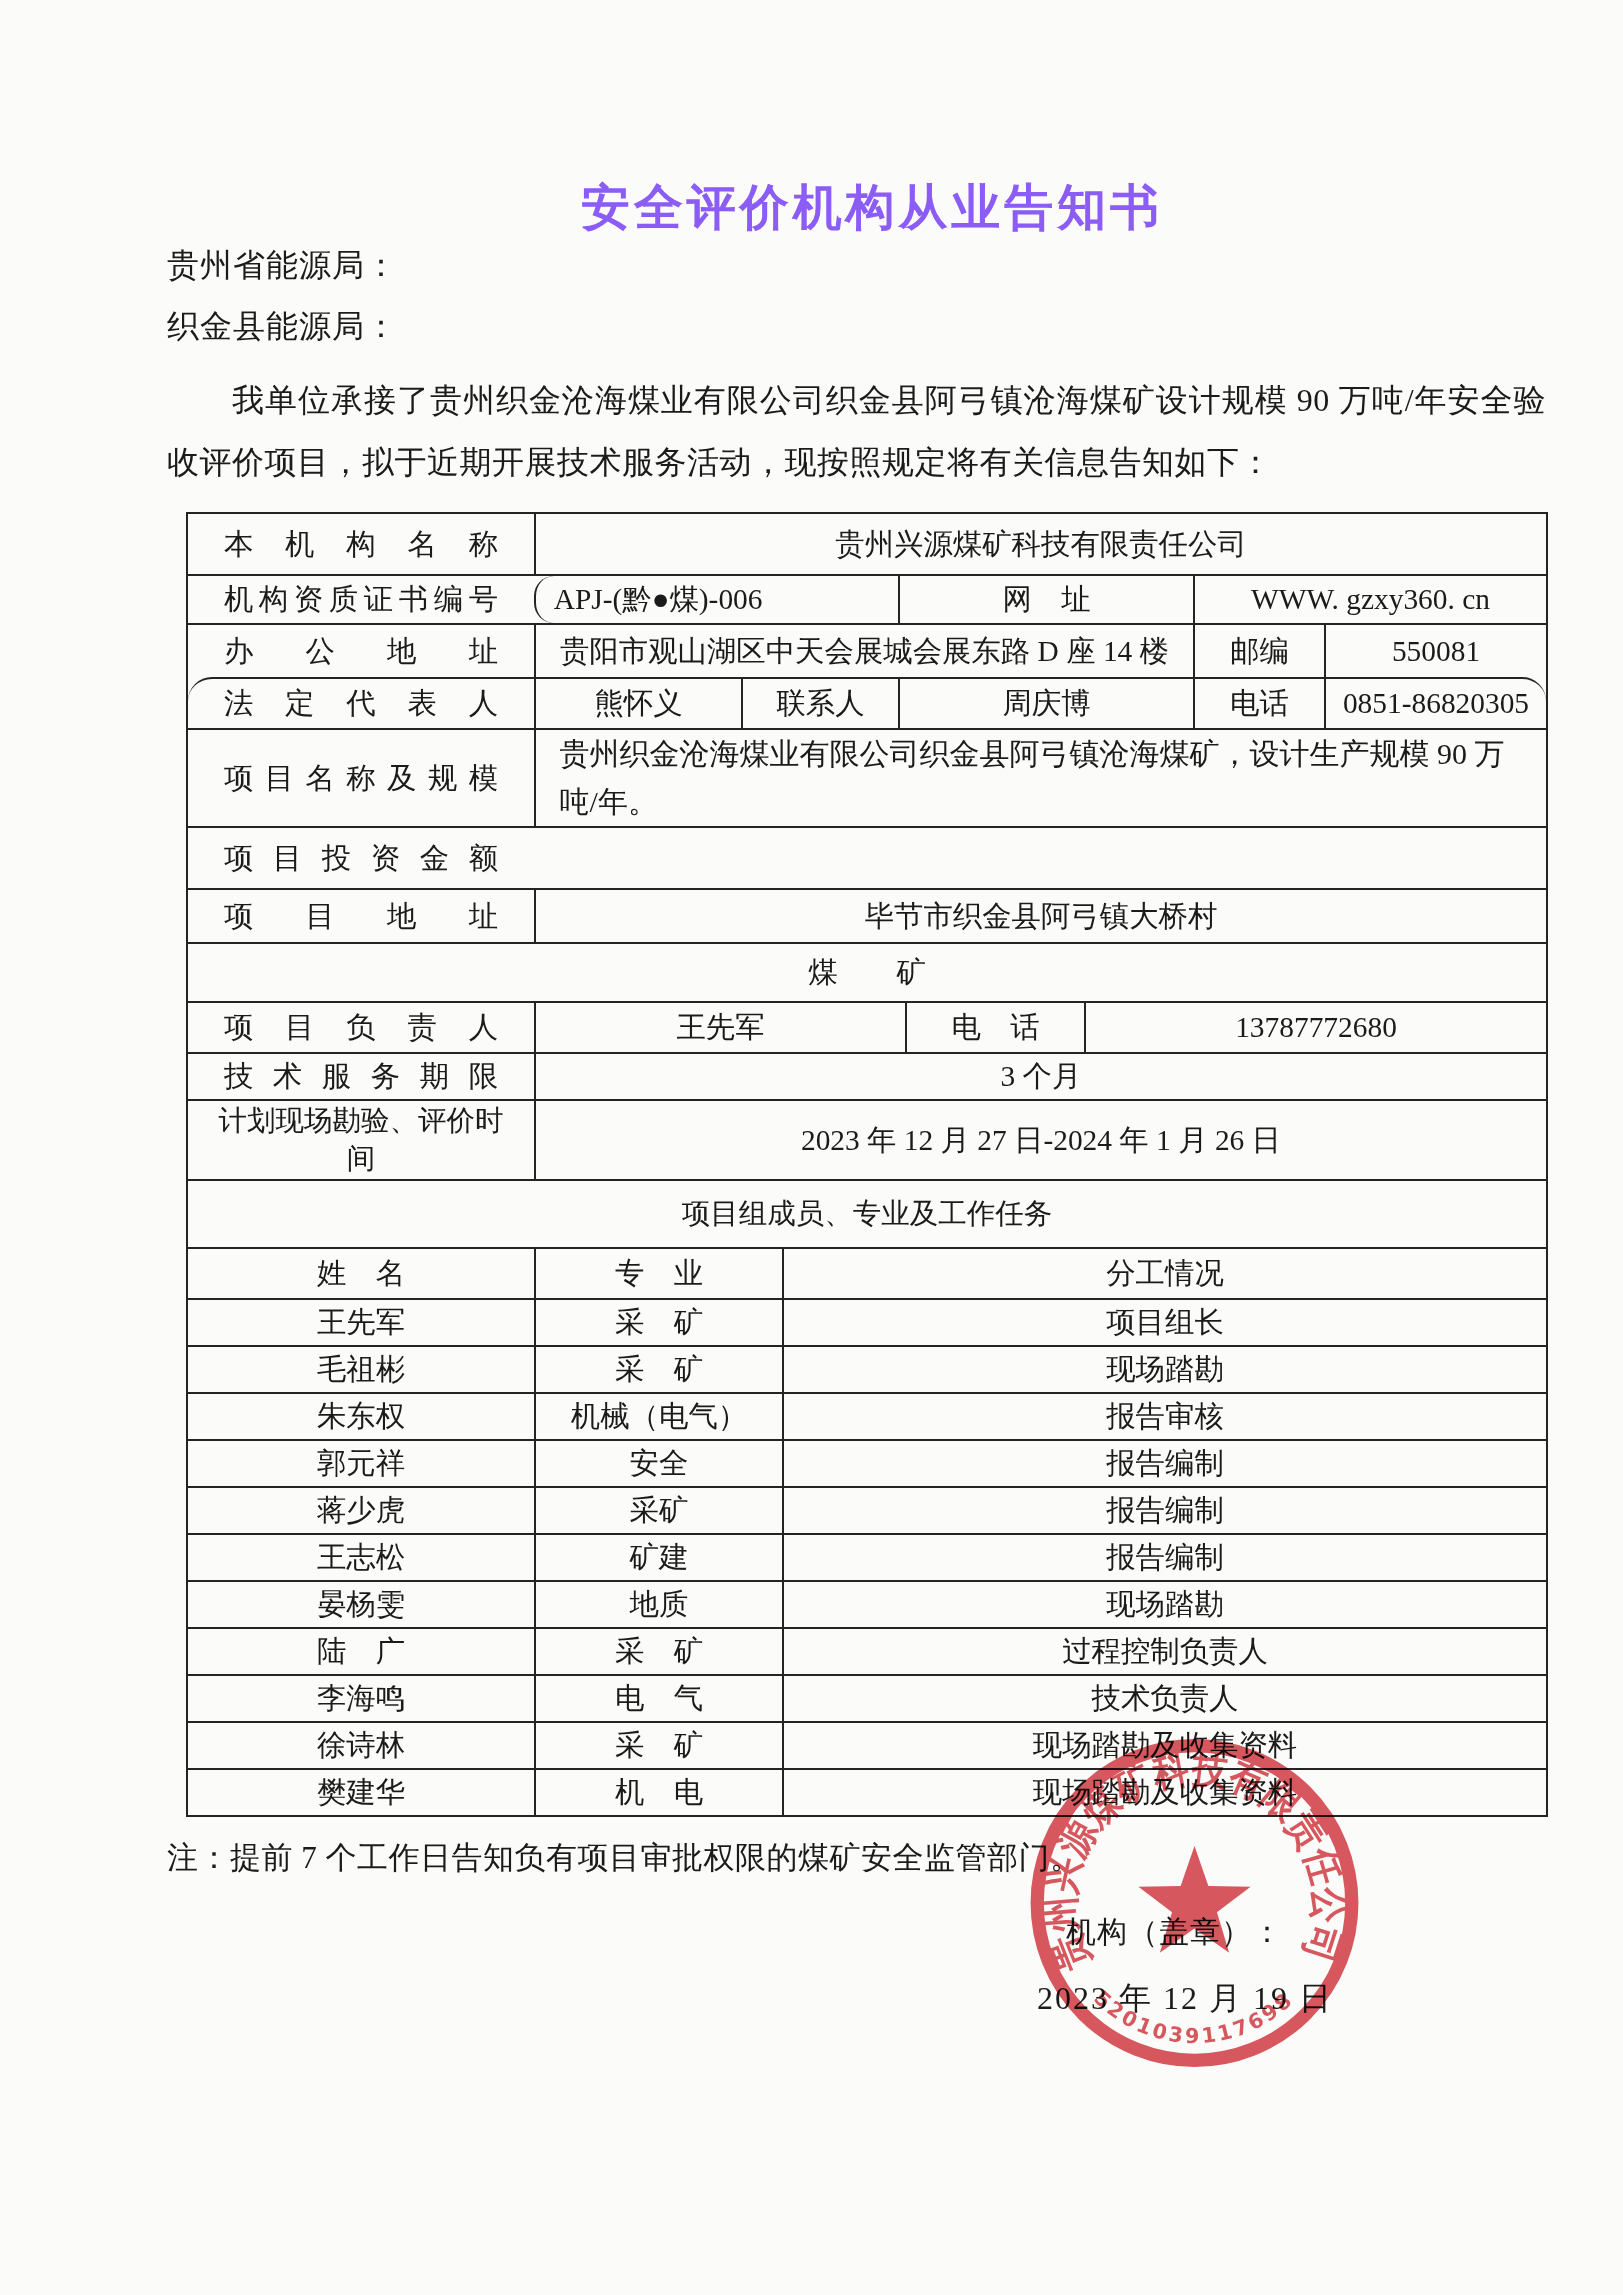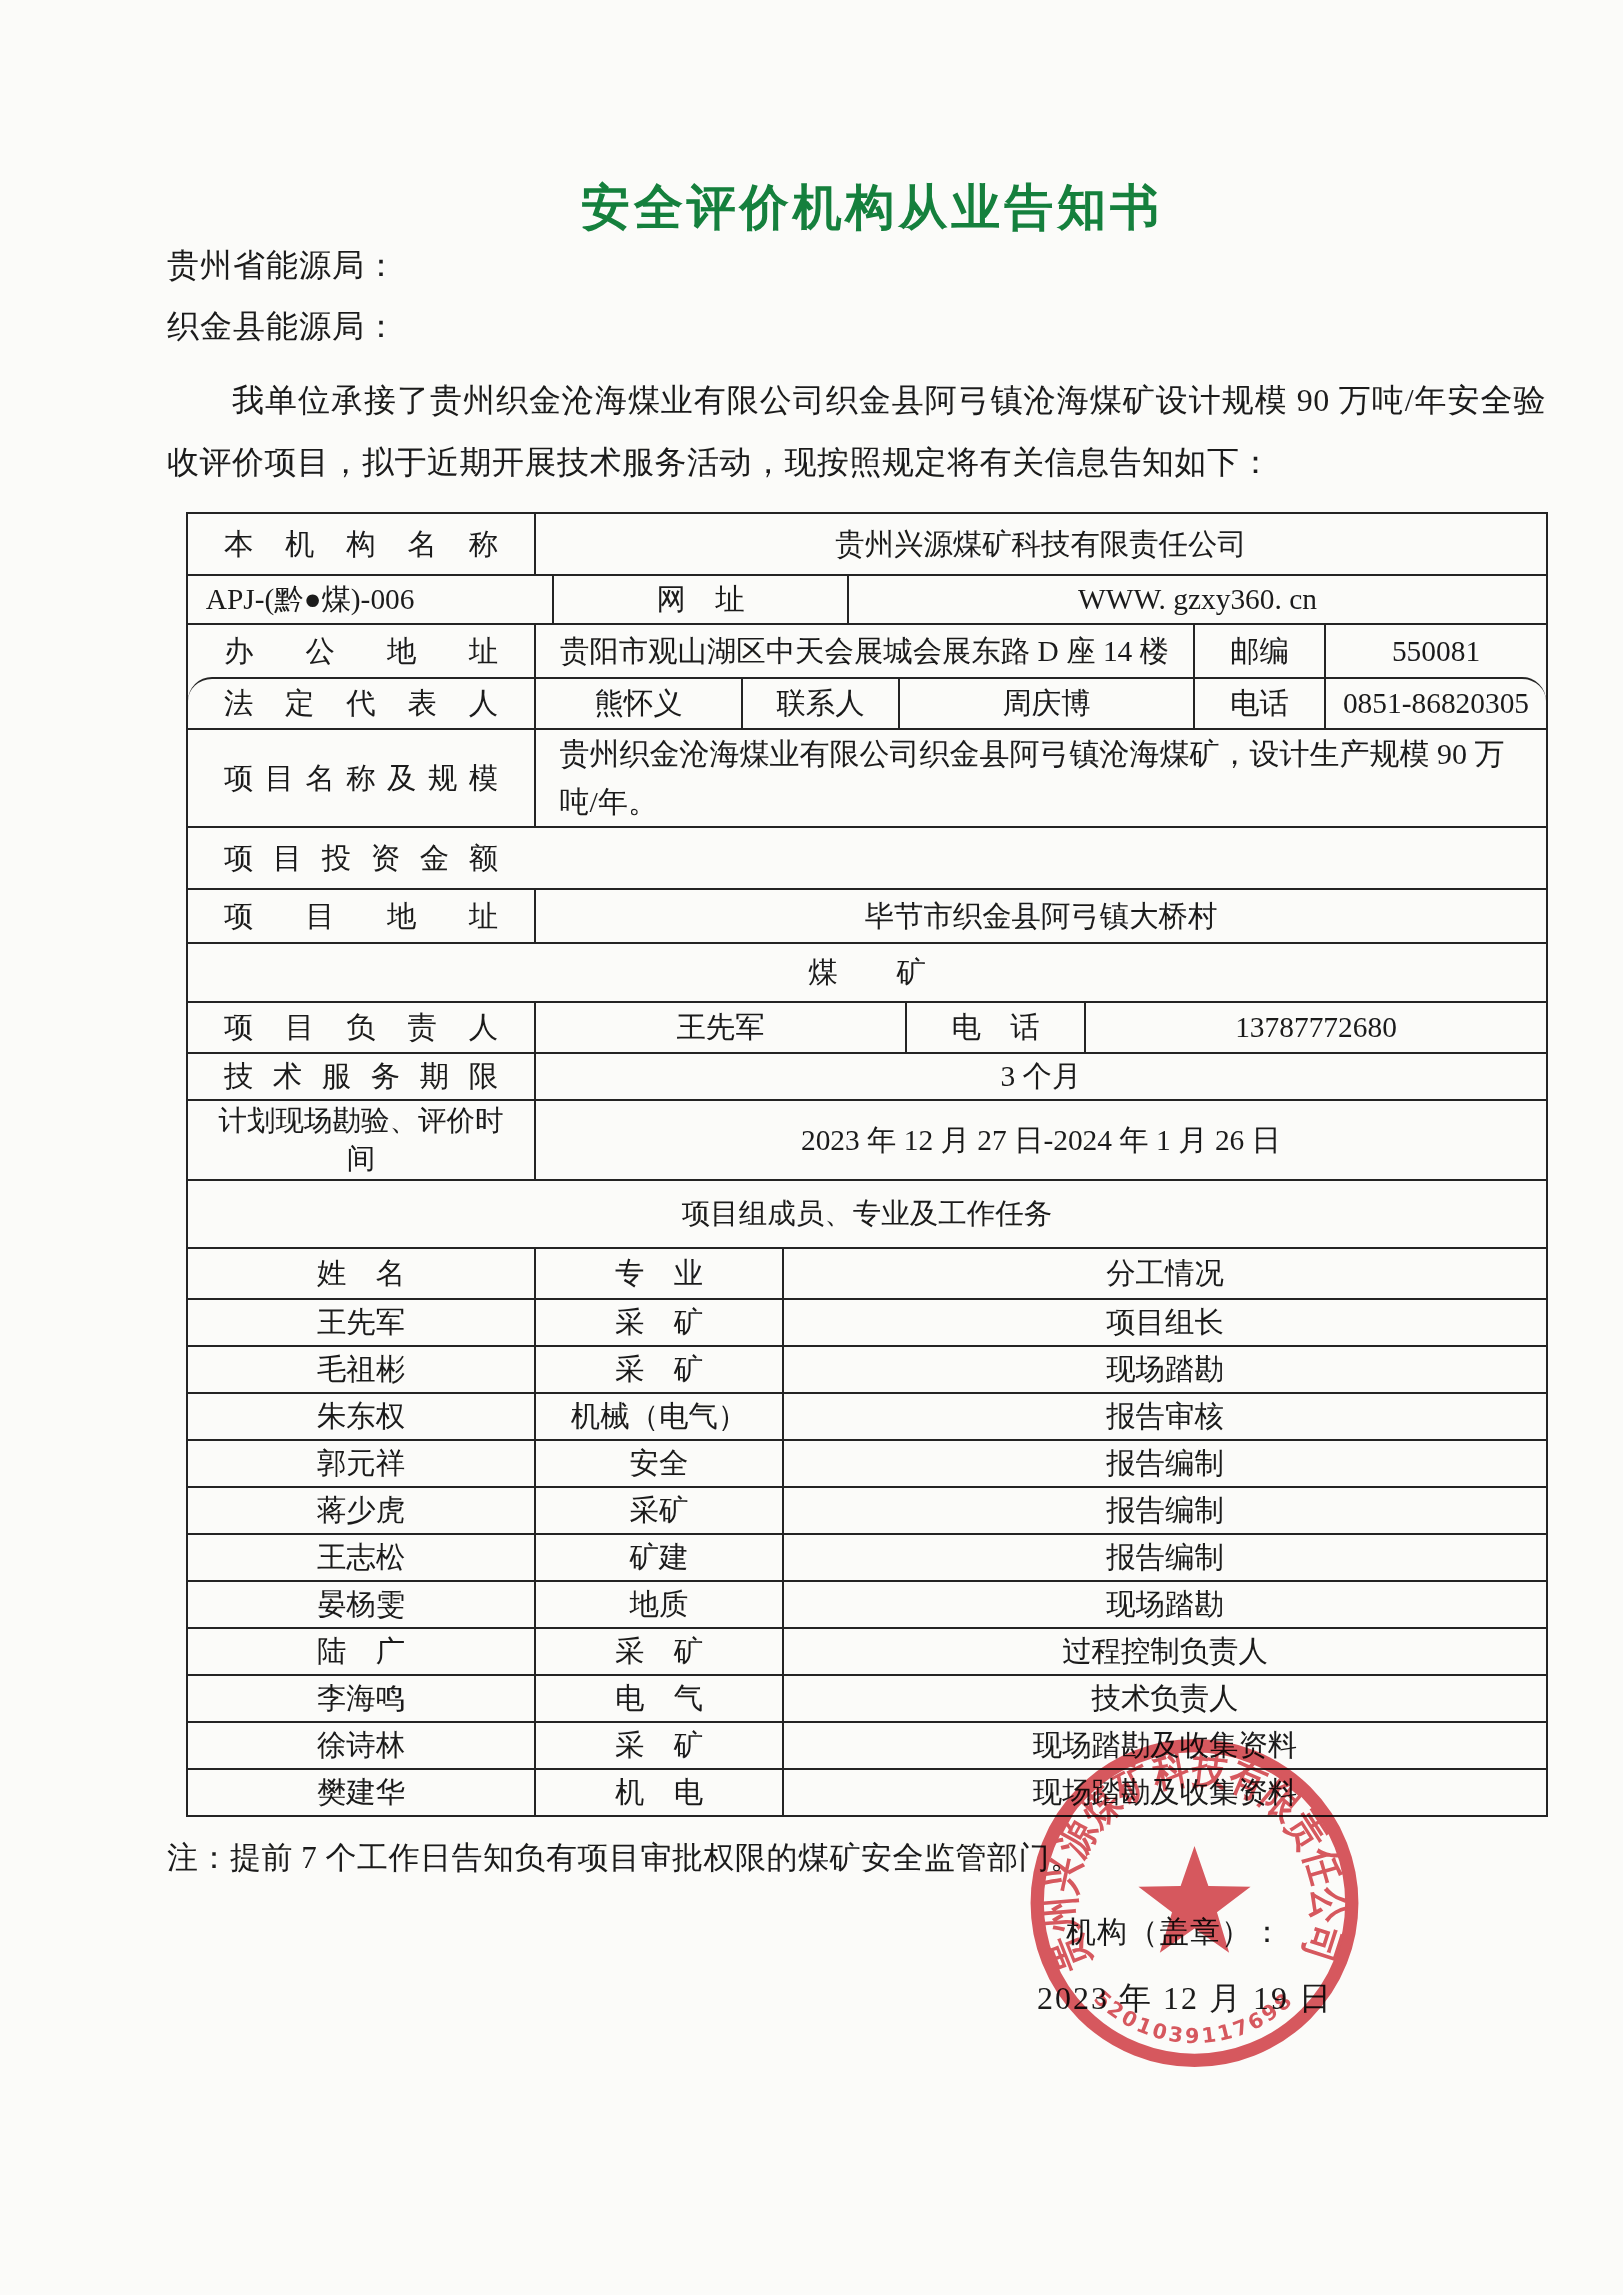--- a/index.html
+++ b/index.html
@@ -7,21 +7,21 @@
     position:relative;
     width:1623px;height:2295px;
     background:#fbfbf9;
     overflow:hidden;
     font-family:"Liberation Serif","DejaVu Serif",serif;
     color:#1b1b1b;
   }
   .doc-title{
     position:absolute;top:175px;left:191px;width:1362px;
     text-align:center;font-size:49px;font-weight:700;letter-spacing:3.9px;
-    color:#15803d;
+    color:#8b5cf6;
   }
   .addressee{position:absolute;left:167px;font-size:32px;letter-spacing:1px;}
   .addr-1{top:244px;}
   .addr-2{top:305px;}
   .body-para{
     position:absolute;top:369px;left:167px;width:1379px;
     font-size:32px;line-height:62px;text-indent:65px;
     text-align:justify;letter-spacing:0.5px;
   }
   
@@ -82,20 +82,23 @@
   <div class="info-table">
 
     <div class="row h1">
       <div class="cell w-label">
           <span class="just" style="width:100%">本机构名称</span>
         </div>
       <div class="cell grow">贵州兴源煤矿科技有限责任公司</div>
     </div>
 
     <div class="row h2">
+      <div class="cell w-label">
+          <span class="just" style="width:100%">机构资质证书编号</span>
+        </div>
       <div class="cell w-r2a left">APJ-(黔●煤)-006</div>
       <div class="cell w-r2b">网　址</div>
       <div class="cell grow">WWW. gzxy360. cn</div>
     </div>
 
     <div class="row h3">
       <div class="cell w-label">
           <span class="just" style="width:100%">办公地址</span>
         </div>
       <div class="cell w-r3a">贵阳市观山湖区中天会展城会展东路 D 座 14 楼</div>

